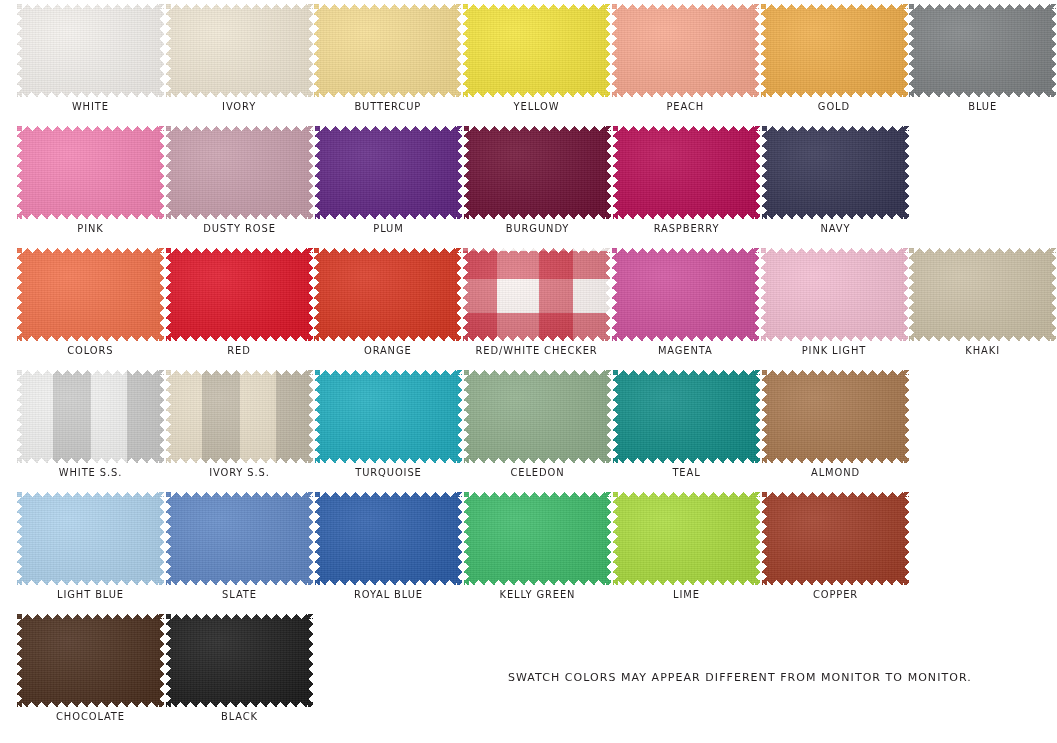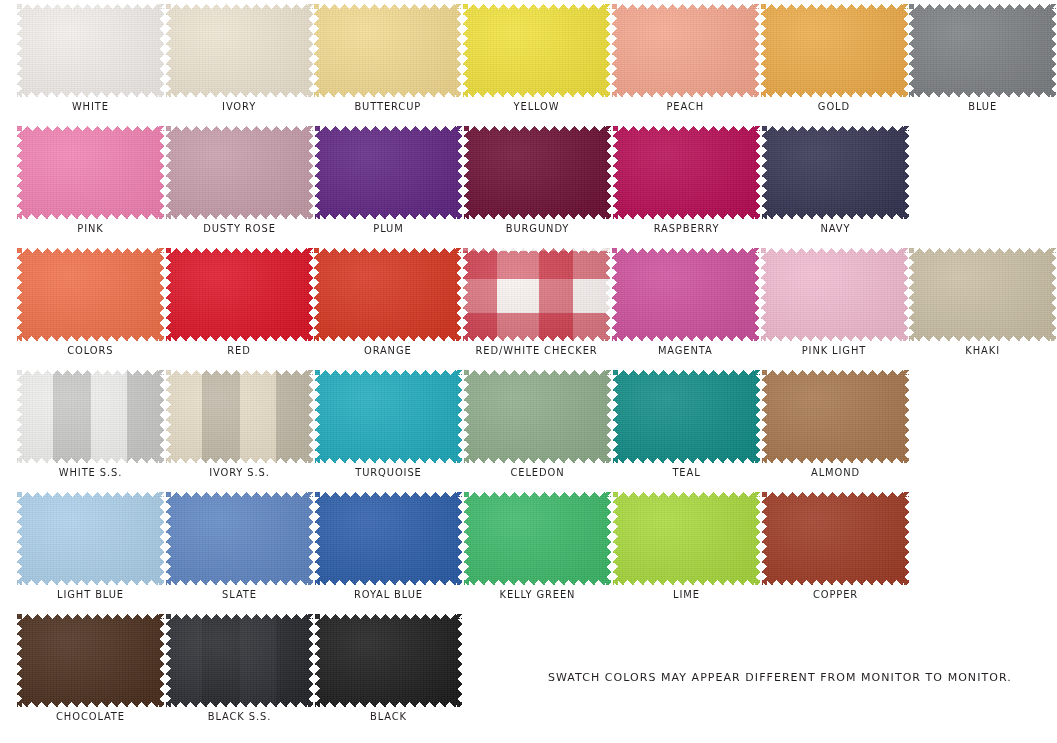--- a/index.html
+++ b/index.html
@@ -111,21 +111,21 @@
     font-size: 11px;
     letter-spacing: 0.9px;
     color: #231f20;
     font-family: "DejaVu Sans", "Liberation Sans", sans-serif;
     font-stretch: condensed;
     white-space: nowrap;
   }
 
   .footer-note {
     position: absolute;
-    left: 548px;
+    left: 508px;
     top: 671px;
     font-size: 11px;
     letter-spacing: 1.05px;
     color: #231f20;
     font-family: "DejaVu Sans", "Liberation Sans", sans-serif;
     white-space: nowrap;
   }
 </style>
 </head>
 <body>
@@ -269,22 +269,18 @@
         <div class="fabric" style="background-color: rgb(159, 58, 36);"></div>
         <div class="swatch-label">COPPER</div>
       </div>
     </div>
     <div class="swatch-row">
       <div class="swatch-cell">
         <div class="fabric" style="background-color: rgb(74, 45, 28);"></div>
         <div class="swatch-label">CHOCOLATE</div>
       </div>
       <div class="swatch-cell">
-        <div class="fabric striped" style="background-color: rgb(43, 45, 51);"></div>
-        <div class="swatch-label">BLACK S.S.</div>
-      </div>
-      <div class="swatch-cell">
         <div class="fabric" style="background-color: rgb(27, 27, 27);"></div>
         <div class="swatch-label">BLACK</div>
       </div>
     </div>
     <div class="footer-note">SWATCH COLORS MAY APPEAR DIFFERENT FROM MONITOR TO MONITOR.</div>
 </div>
 
 </body></html>

